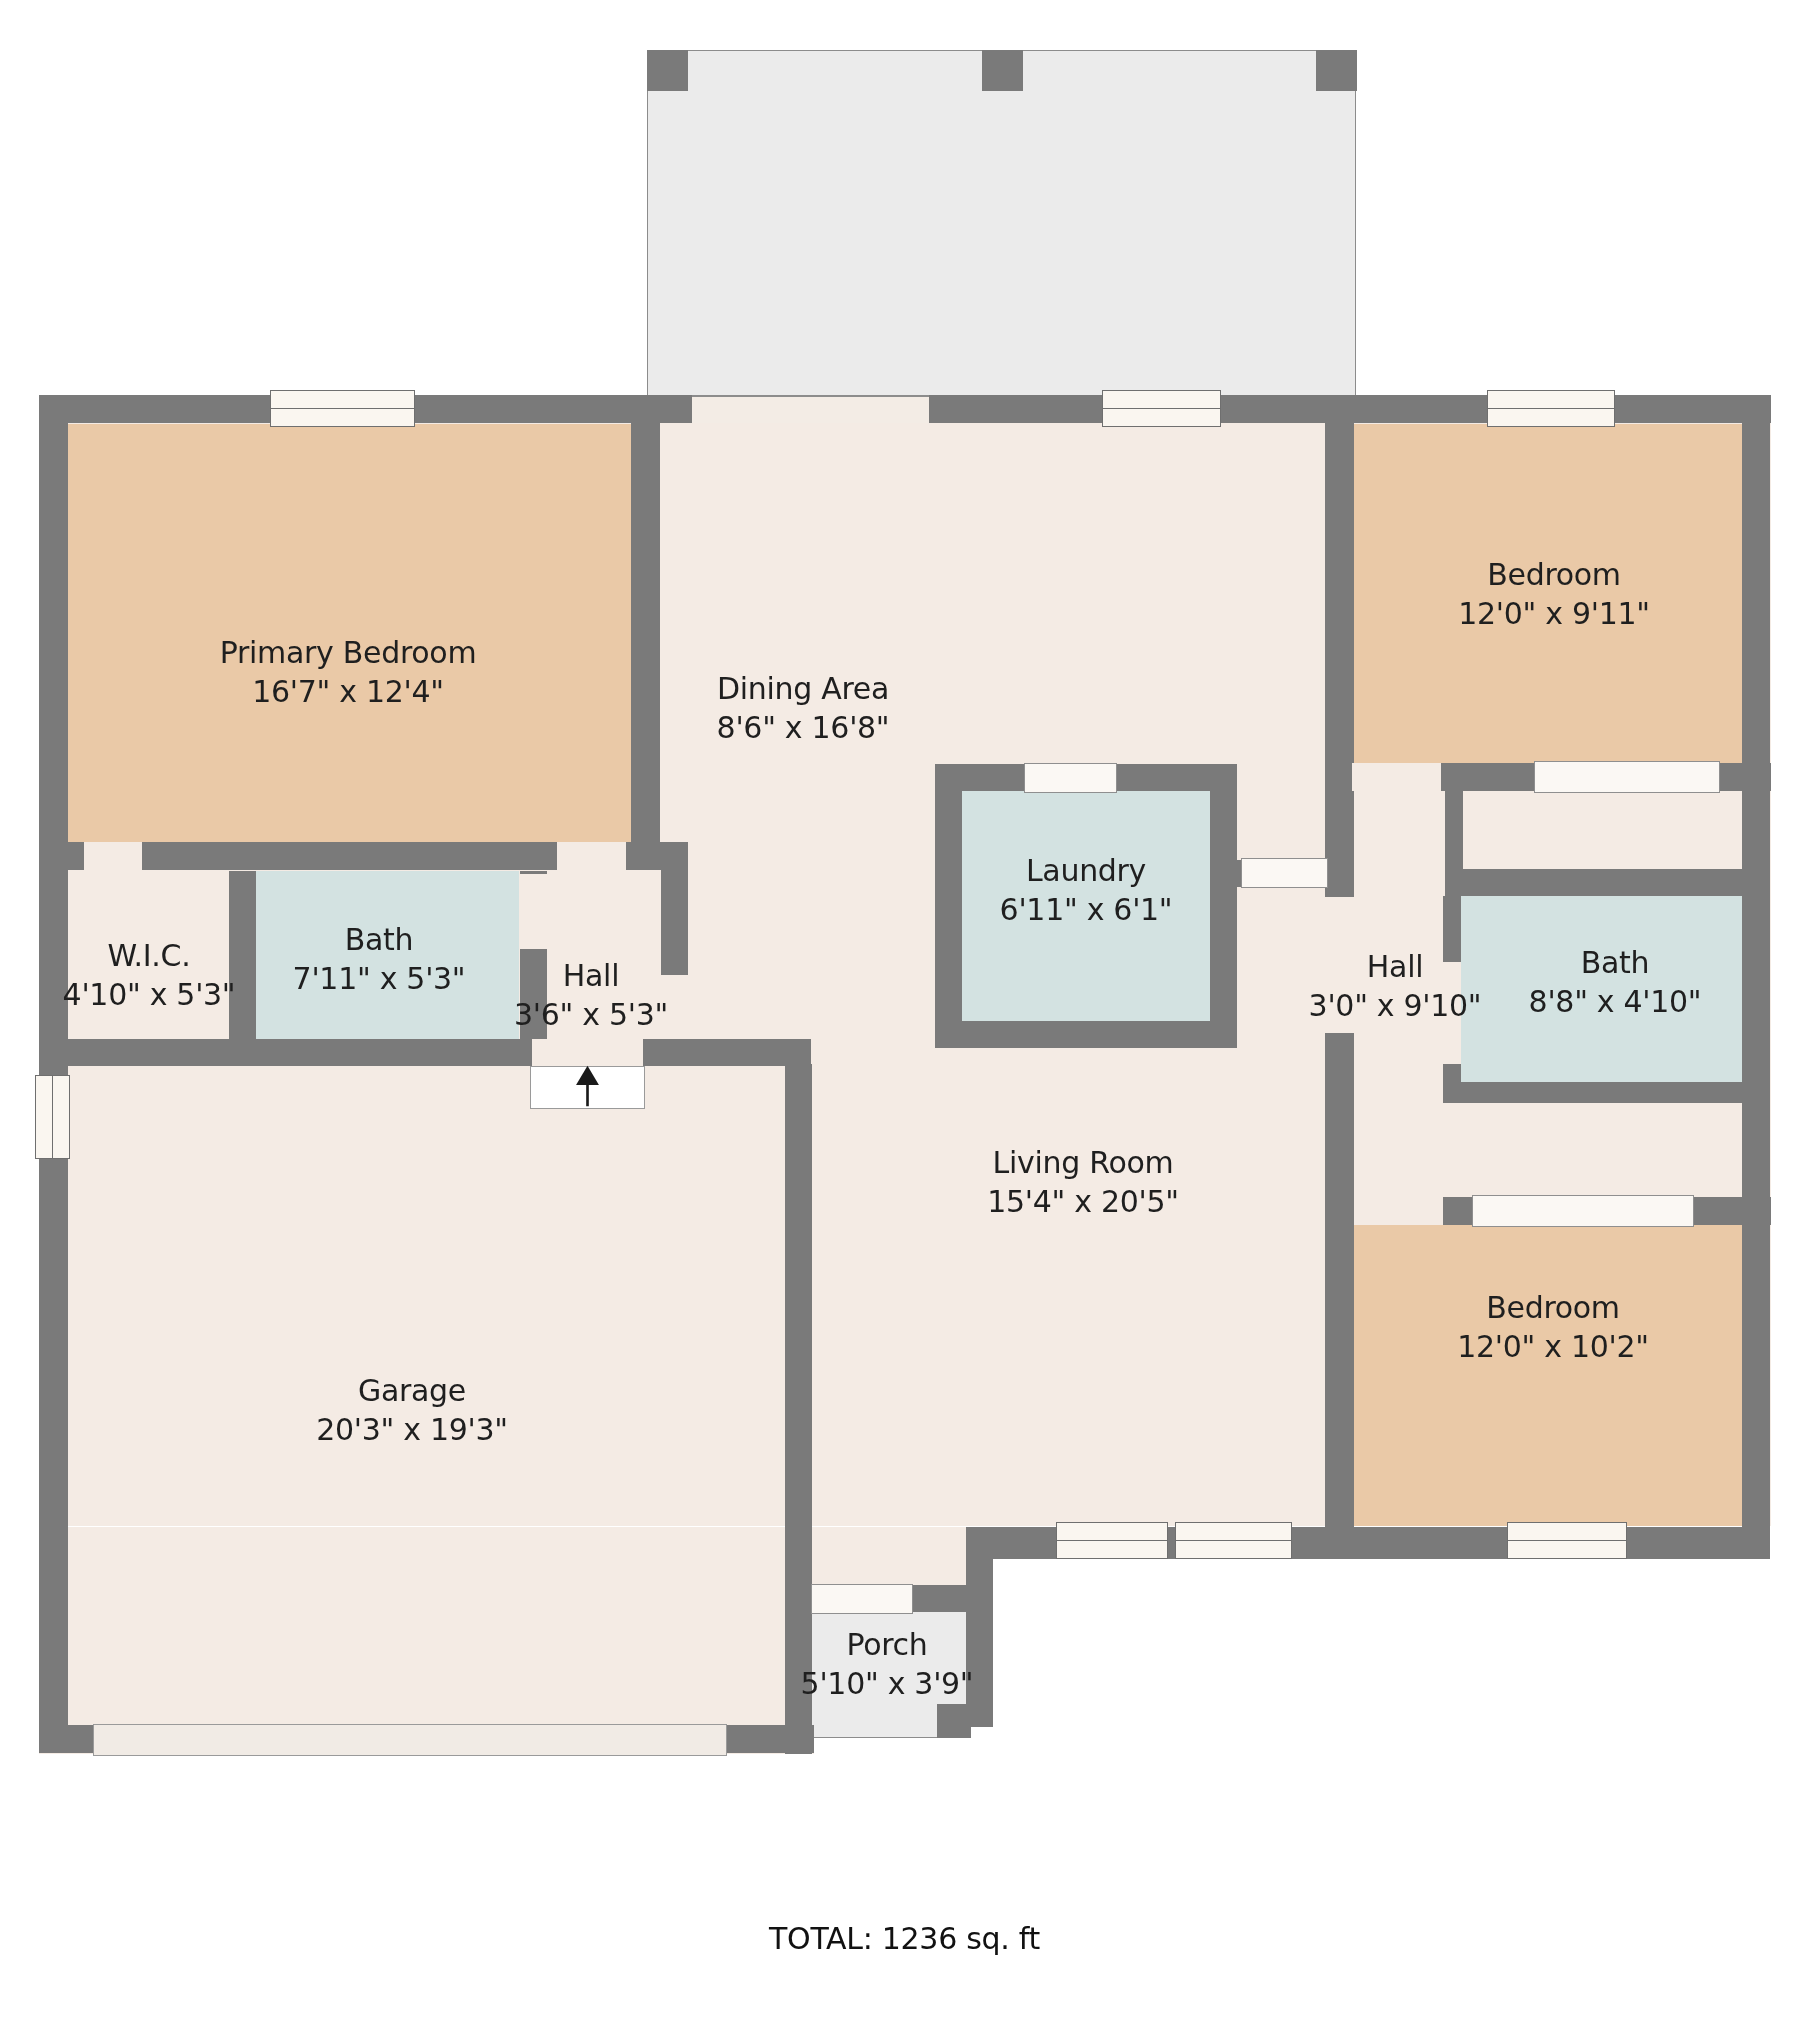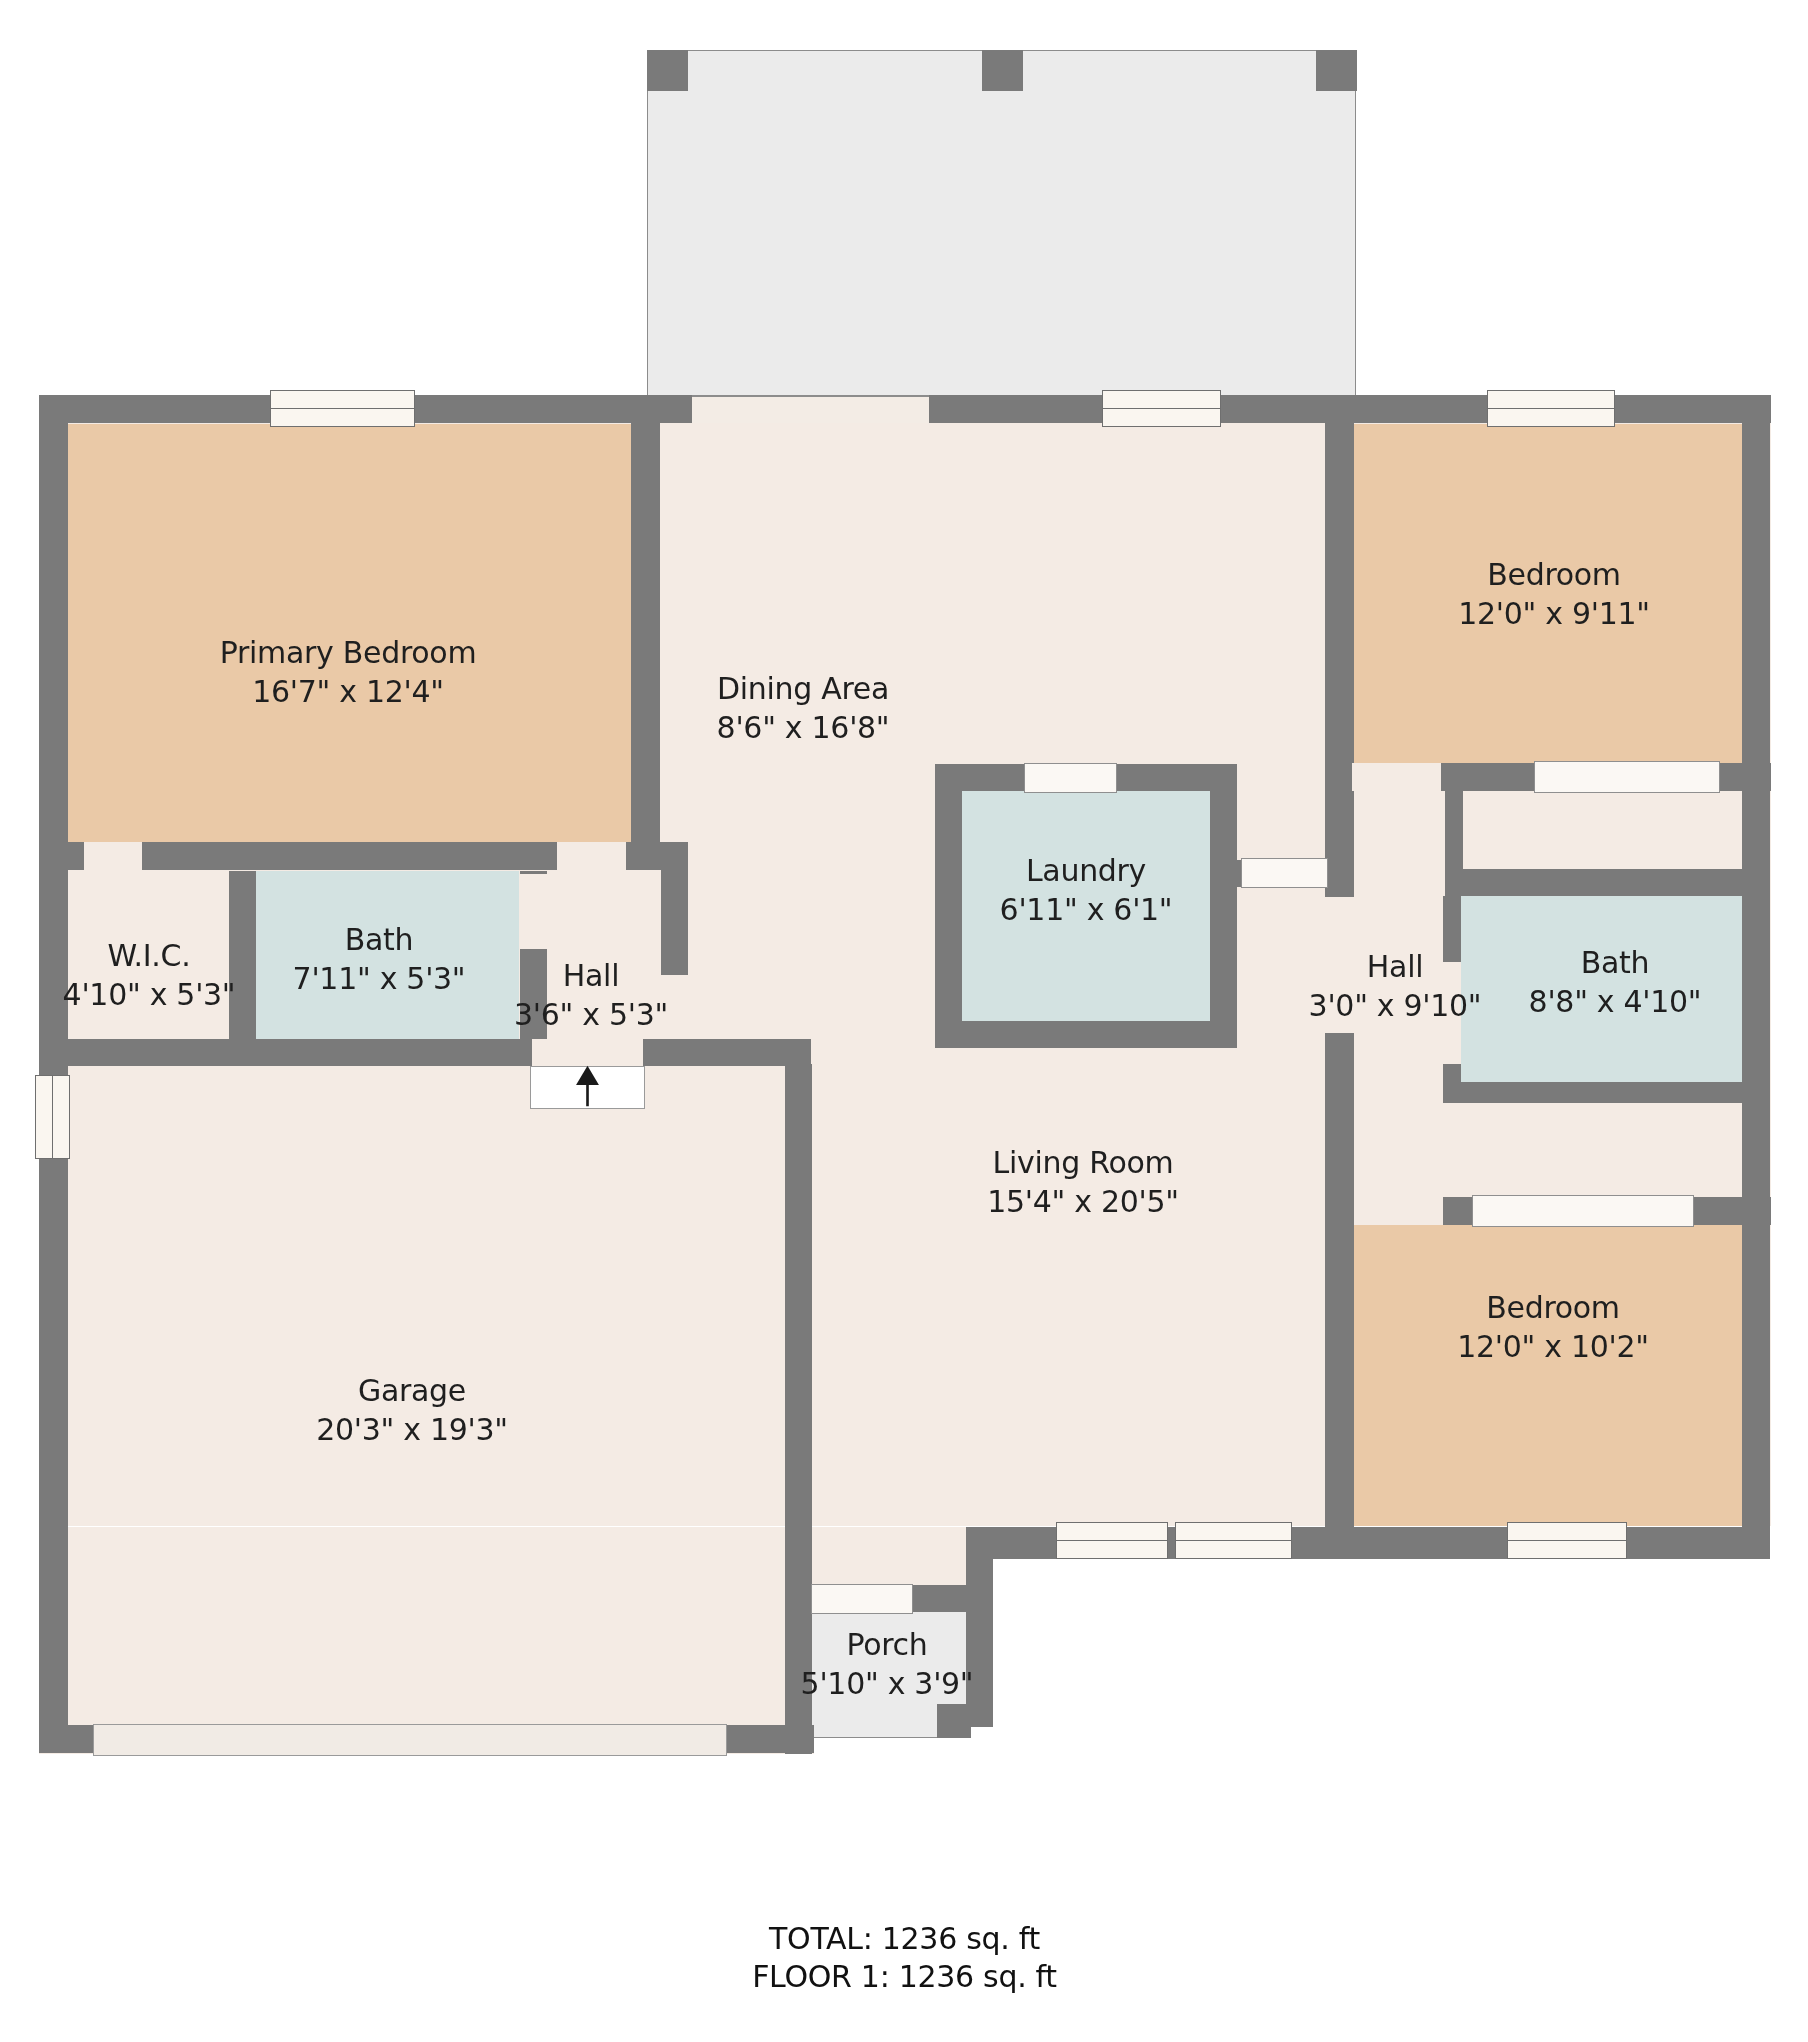--- a/index.html
+++ b/index.html
@@ -161,17 +161,16 @@
     <div>Garage</div>
     <div>20'3" x 19'3"</div>
   </div>
   <div class="label" style="left:887px;top:1664px;">
     <div>Porch</div>
     <div>5'10" x 3'9"</div>
   </div>
 
   <div class="footer" style="top:1920px;">
     <div>TOTAL: 1236 sq. ft</div>
-    <div>FLOOR 1: 1236 sq. ft</div>
   </div>
 
 </div>
 
 
 </body></html>

